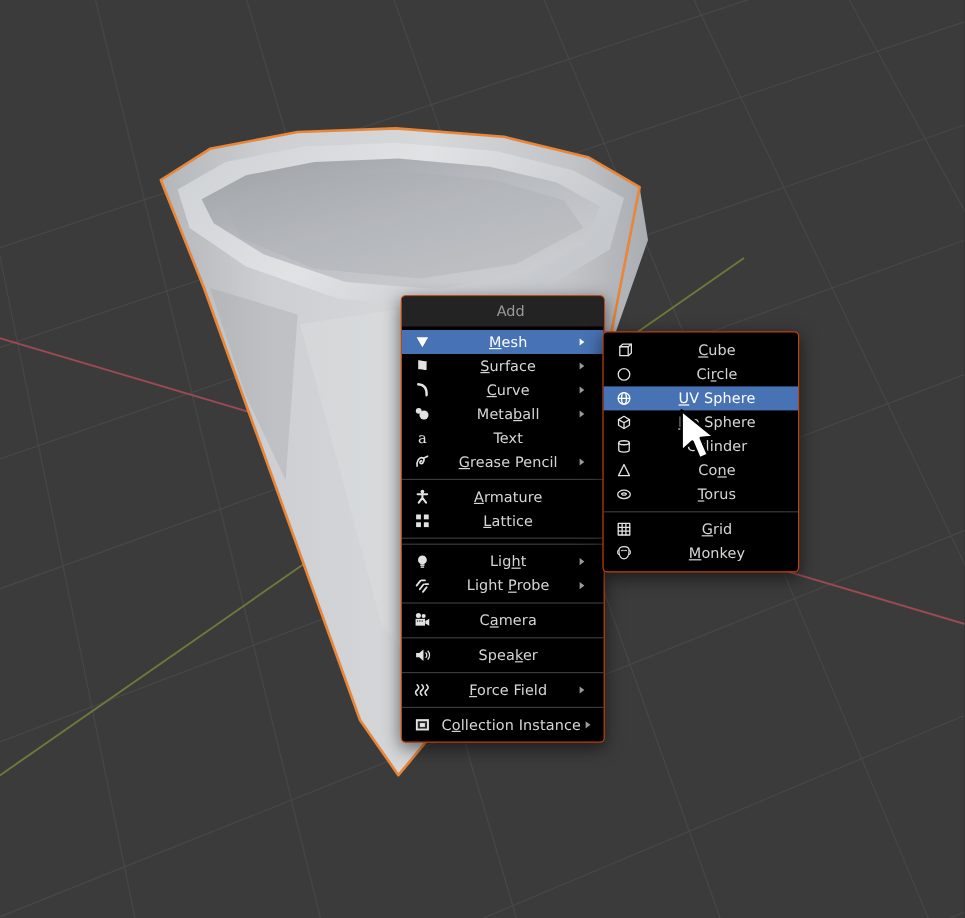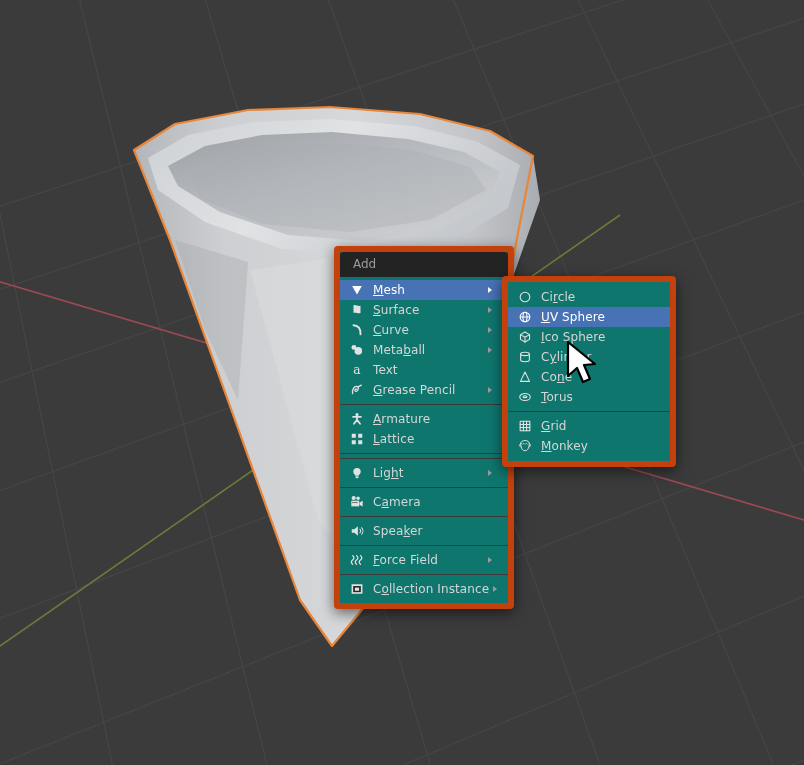--- a/index.html
+++ b/index.html
@@ -27,26 +27,27 @@
   }
   #grid-svg, #object-svg {
     position: absolute;
     top: 0; left: 0;
     width: 804px; height: 765px;
   }
 
   
   .menu {
     position: absolute;
-    background: #0f766e;
-    border: 6px solid #c2410c;
+    background: #000000;
+    border: 1px solid #c2410c;
     border-radius: 4px;
     box-shadow: 0 4px 14px rgba(0,0,0,0.55);
     padding: 0;
     user-select: none;
+    text-align: center;
   }
   #add-menu {
     left: 334px; top: 246px;
     width: 168px;
   }
   #mesh-submenu {
     left: 502px; top: 276px;
     width: 162px;
   }
   .menu-title {
@@ -289,20 +290,29 @@
           <span class="mi-icon">
             <svg width="14" height="14" viewBox="0 0 16 16">
               <circle cx="8" cy="6.4" r="4.2" fill="currentColor"></circle>
               <rect x="6" y="10.6" width="4" height="1.5" fill="currentColor"></rect>
               <rect x="6.4" y="12.6" width="3.2" height="1.3" fill="currentColor"></rect>
             </svg>
           </span>
           <span class="mi-label">Lig<u>h</u>t</span>
           <span class="mi-arrow"></span>
         </div>
+        <div class="menu-item">
+          <span class="mi-icon">
+            <svg width="14" height="14" viewBox="0 0 16 16" stroke="currentColor" stroke-width="1.7" stroke-linecap="round">
+              <path d="M2.5,8 L6,3.5 M5.5,11.5 L9,7 M8.5,14 L12,9.5 M7,3 L10.5,3 M10.5,6.5 L13.5,6.5"></path>
+            </svg>
+          </span>
+          <span class="mi-label">Light <u>P</u>robe</span>
+          <span class="mi-arrow"></span>
+        </div>
         <div class="separator"></div>
         <div class="menu-item">
           <span class="mi-icon">
             <svg width="14" height="14" viewBox="0 0 16 16">
               <circle cx="4.2" cy="3.4" r="2.4" fill="currentColor"></circle>
               <circle cx="9.2" cy="3.8" r="2" fill="currentColor"></circle>
               <rect x="1.5" y="6.5" width="9" height="6.5" fill="currentColor"></rect>
               <path d="M10.8,8.5 L14.5,6.5 L14.5,13 L10.8,11 Z" fill="currentColor"></path>
               <rect x="2.8" y="8" width="1.2" height="1.2" fill="#272727"></rect>
               <rect x="5" y="8" width="1.2" height="1.2" fill="#272727"></rect>
@@ -349,20 +359,30 @@
           <span class="mi-arrow"></span>
         </div>
       </div>
   </div>
 
   <div class="menu" id="mesh-submenu">
     <div class="menu-body" id="mesh-submenu-body">
         <div class="menu-item">
           <span class="mi-icon">
             <svg width="14" height="14" viewBox="0 0 16 16" fill="none" stroke="currentColor" stroke-width="1.25" stroke-linejoin="round" stroke-linecap="round">
+              <path d="M4,4.5 L4,13 L12,13 L12,4.5 Z"></path>
+              <path d="M4,4.5 L7,2 L15,2 L12,4.5"></path>
+              <path d="M15,2 L15,10.5 L12,13"></path>
+            </svg>
+          </span>
+          <span class="mi-label"><u>C</u>ube</span>
+        </div>
+        <div class="menu-item">
+          <span class="mi-icon">
+            <svg width="14" height="14" viewBox="0 0 16 16" fill="none" stroke="currentColor" stroke-width="1.25" stroke-linejoin="round" stroke-linecap="round">
               <circle cx="8" cy="8" r="5.5"></circle>
             </svg>
           </span>
           <span class="mi-label">Ci<u>r</u>cle</span>
         </div>
         <div class="menu-item selected">
           <span class="mi-icon">
             <svg width="14" height="14" viewBox="0 0 16 16" fill="none" stroke="currentColor" stroke-width="1.25" stroke-linejoin="round" stroke-linecap="round">
               <circle cx="8" cy="8" r="5.5"></circle>
               <ellipse cx="8" cy="8" rx="2.3" ry="5.5"></ellipse>

